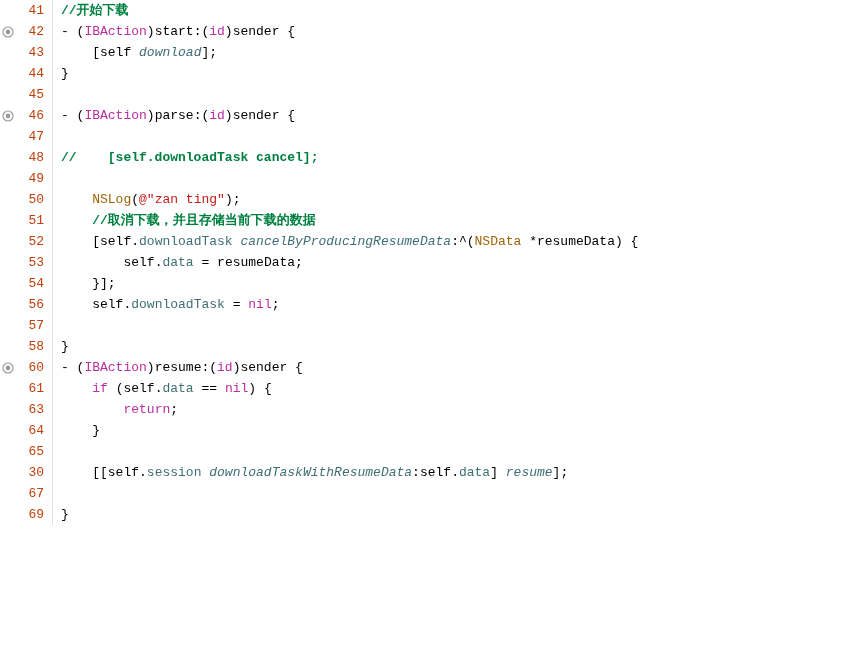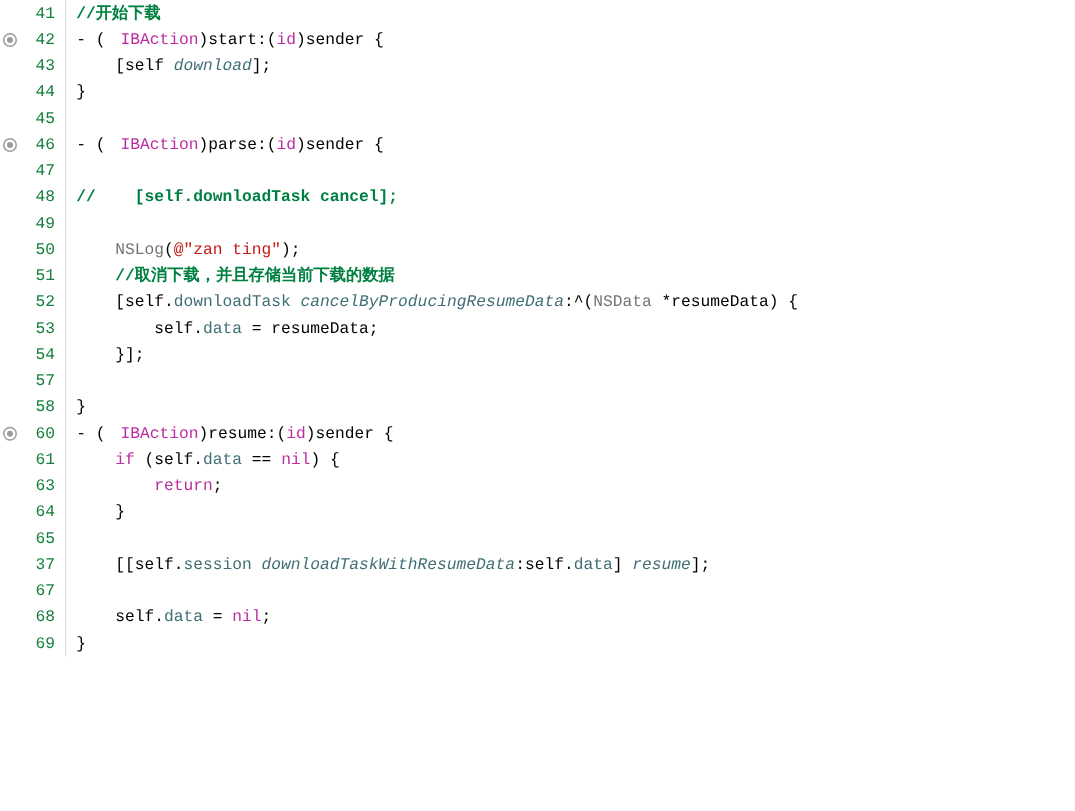--- a/index.html
+++ b/index.html
@@ -27,32 +27,32 @@
     font-size: 10px;
   }
   .gutter-icon svg {
     display: block;
     margin: 0 auto;
   }
   .lineno {
     width: 28px;
     text-align: right;
     padding-right: 8px;
-    color: #15803d;
+    color: #c2410c;
     flex-shrink: 0;
     border-right: 1px solid #e0e0e0;
   }
   .code {
     padding-left: 8px;
     white-space: pre;
   }
   .c-comment  { color: #008040; font-weight: bold; }
   .c-keyword  { color: #bb2da0; }
-  .c-deftype  { color: #bb2da0; margin-left: 12px; }
-  .c-type     { color: #737373; }
+  .c-deftype  { color: #bb2da0; }
+  .c-type     { color: #a16207; }
   .c-self     { color: #000000; }
   .c-prop     { color: #3f6e74; }
   .c-selector { color: #3f6e74; font-style: italic; }
   .c-string   { color: #c41a16; }
   .c-plain    { color: #000; }
 </style>
 </head>
 <body>
 
 <div class="editor" id="editor">
@@ -130,20 +130,25 @@
       <div class="lineno">53</div>
       <div class="code"><span class="c-plain">        </span><span class="c-self">self</span><span class="c-plain">.</span><span class="c-prop">data</span><span class="c-plain"> = resumeData;</span></div>
     </div>
     <div class="line">
       <div class="gutter-icon"></div>
       <div class="lineno">54</div>
       <div class="code"><span class="c-plain">    }];</span></div>
     </div>
     <div class="line">
       <div class="gutter-icon"></div>
+      <div class="lineno">56</div>
+      <div class="code"><span class="c-plain">    </span><span class="c-self">self</span><span class="c-plain">.</span><span class="c-prop">downloadTask</span><span class="c-plain"> = </span><span class="c-keyword">nil</span><span class="c-plain">;</span></div>
+    </div>
+    <div class="line">
+      <div class="gutter-icon"></div>
       <div class="lineno">57</div>
       <div class="code"><span class="c-plain"></span></div>
     </div>
     <div class="line">
       <div class="gutter-icon"></div>
       <div class="lineno">58</div>
       <div class="code"><span class="c-plain">}</span></div>
     </div>
     <div class="line">
       <div class="gutter-icon">
@@ -170,31 +175,26 @@
       <div class="lineno">64</div>
       <div class="code"><span class="c-plain">    }</span></div>
     </div>
     <div class="line">
       <div class="gutter-icon"></div>
       <div class="lineno">65</div>
       <div class="code"><span class="c-plain"></span></div>
     </div>
     <div class="line">
       <div class="gutter-icon"></div>
-      <div class="lineno">37</div>
+      <div class="lineno">30</div>
       <div class="code"><span class="c-plain">    [[</span><span class="c-self">self</span><span class="c-plain">.</span><span class="c-prop">session</span><span class="c-plain"> </span><span class="c-selector">downloadTaskWithResumeData</span><span class="c-plain">:</span><span class="c-self">self</span><span class="c-plain">.</span><span class="c-prop">data</span><span class="c-plain">] </span><span class="c-selector">resume</span><span class="c-plain">];</span></div>
     </div>
     <div class="line">
       <div class="gutter-icon"></div>
       <div class="lineno">67</div>
       <div class="code"><span class="c-plain"></span></div>
-    </div>
-    <div class="line">
-      <div class="gutter-icon"></div>
-      <div class="lineno">68</div>
-      <div class="code"><span class="c-plain">    </span><span class="c-self">self</span><span class="c-plain">.</span><span class="c-prop">data</span><span class="c-plain"> = </span><span class="c-keyword">nil</span><span class="c-plain">;</span></div>
     </div>
     <div class="line">
       <div class="gutter-icon"></div>
       <div class="lineno">69</div>
       <div class="code"><span class="c-plain">}</span></div>
     </div>
   </div>
 
 </body></html>

